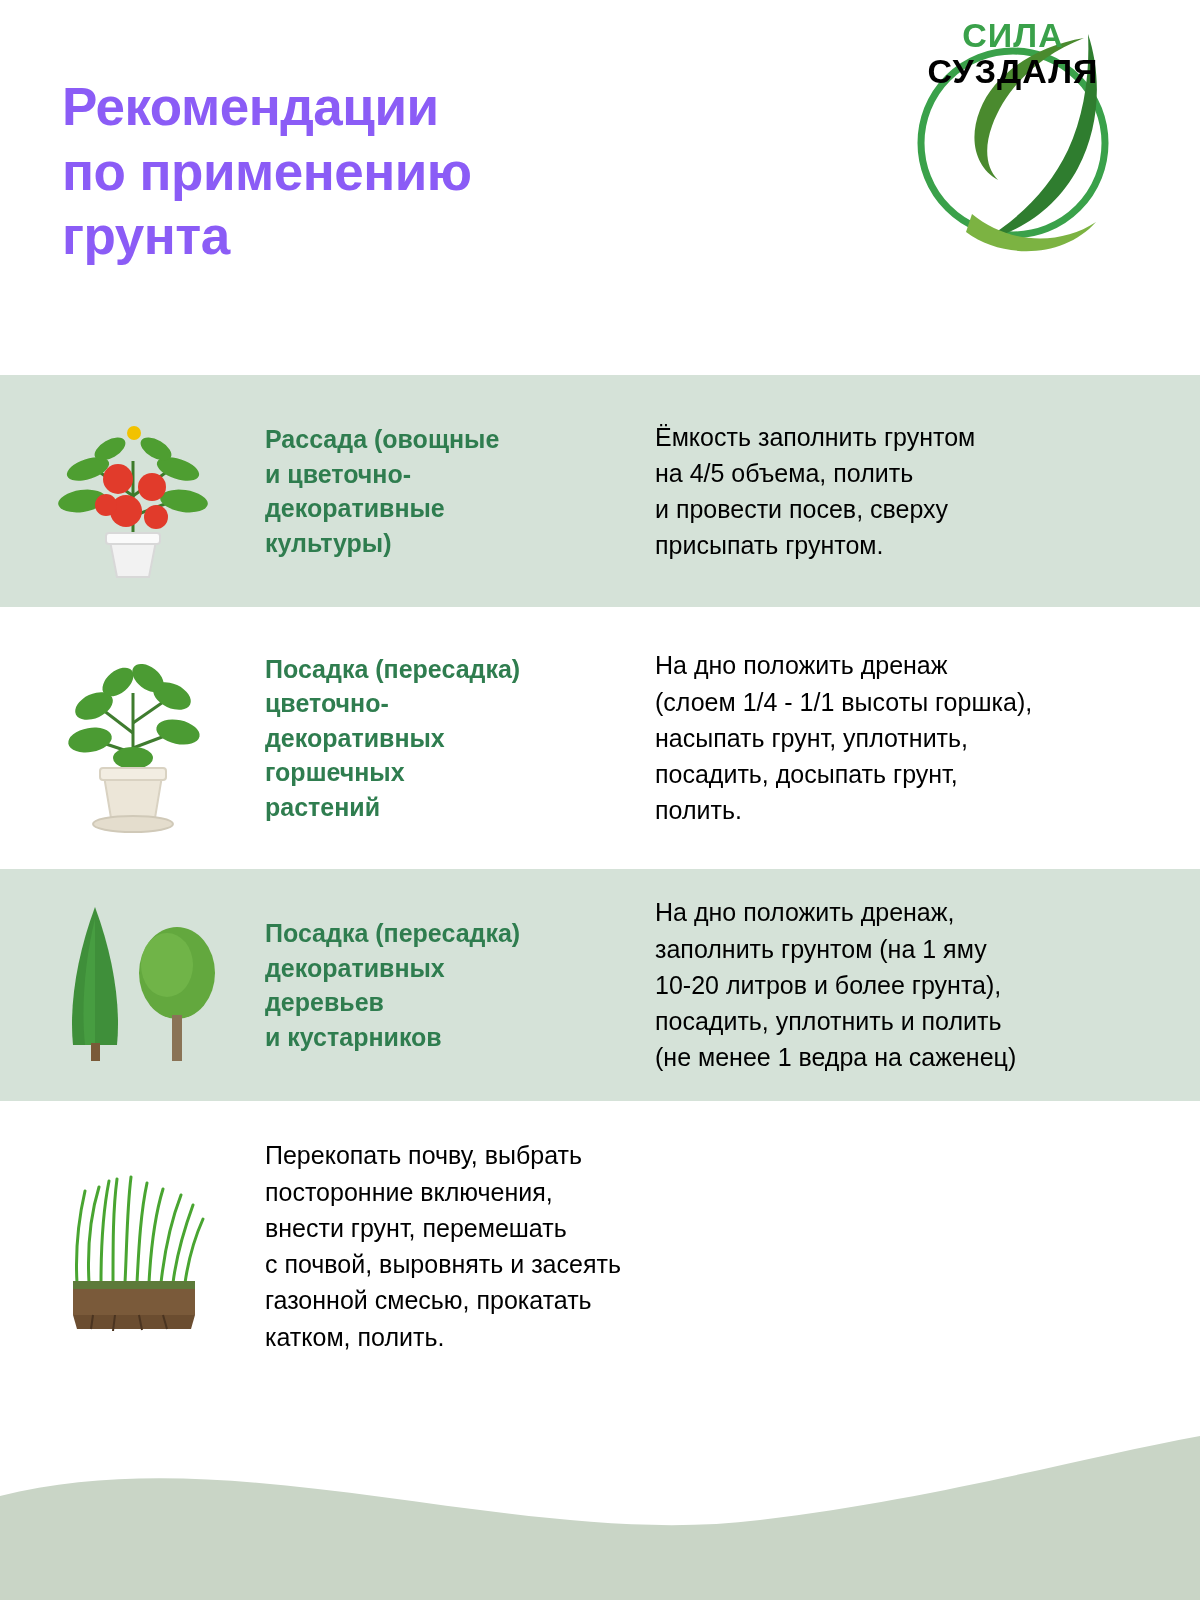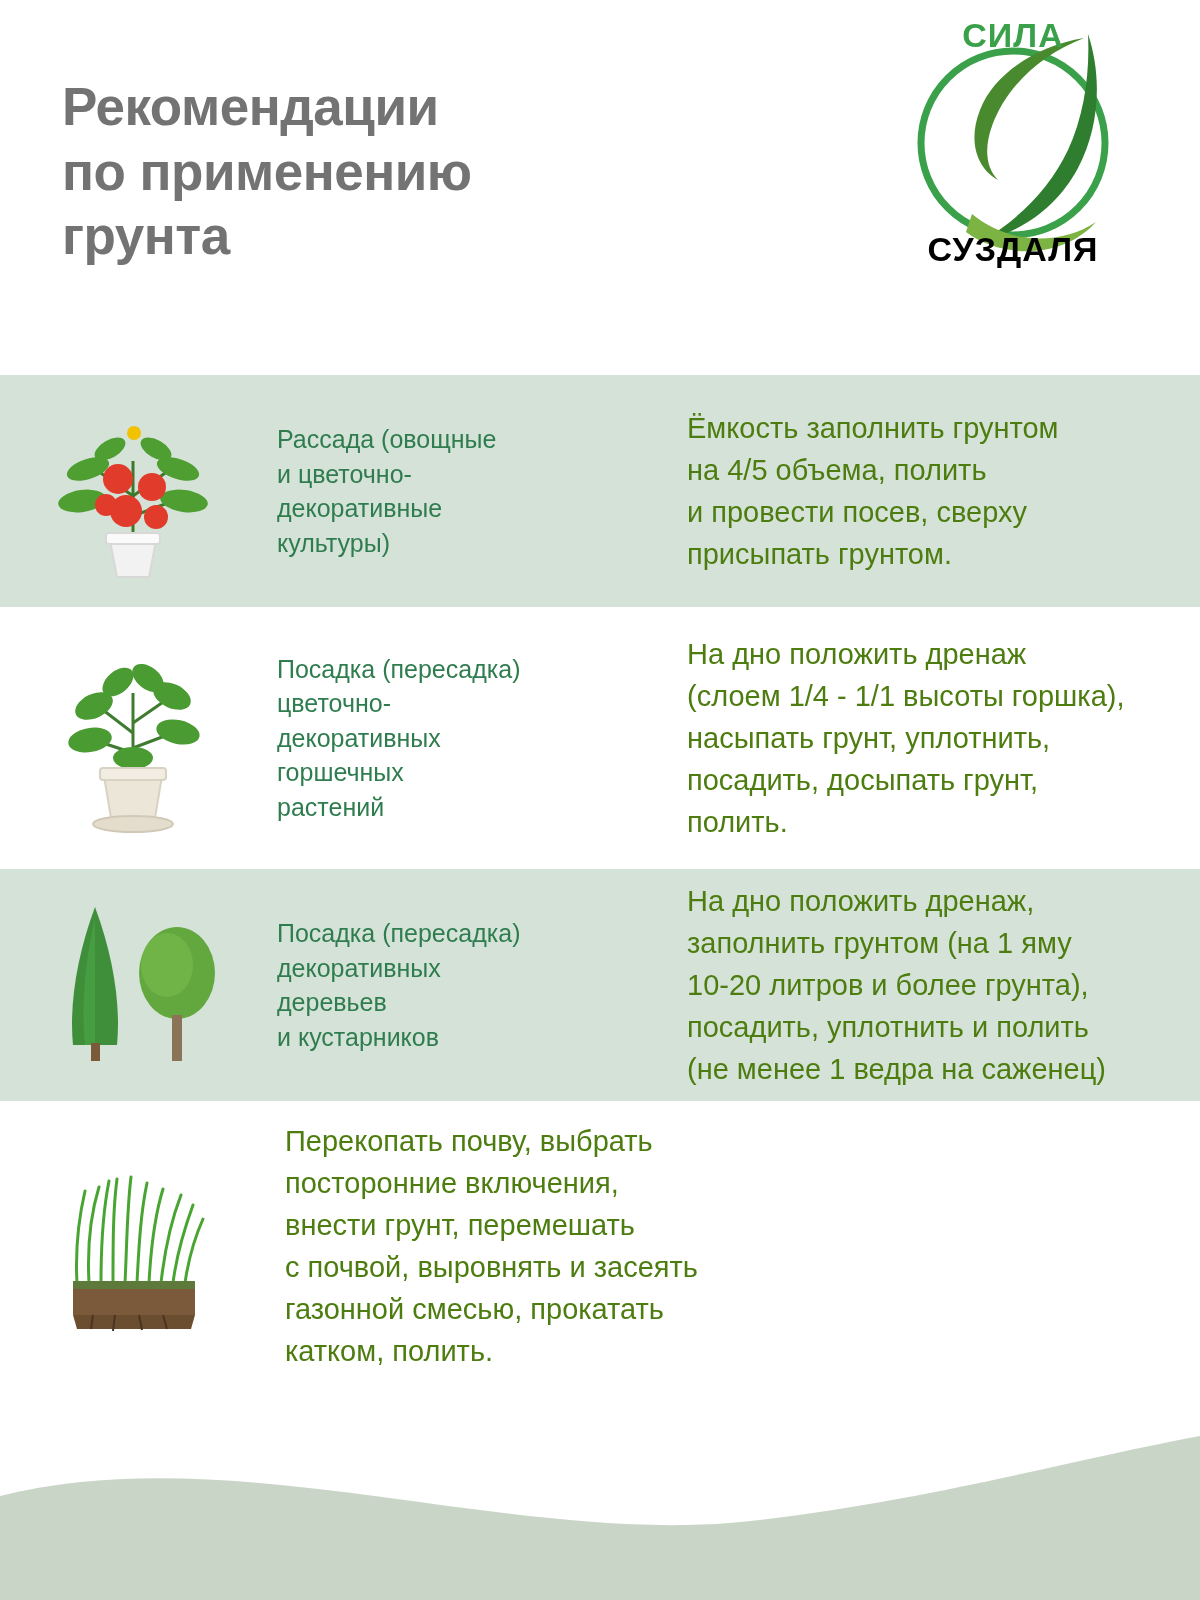--- a/index.html
+++ b/index.html
@@ -19,21 +19,21 @@
   .header {
     position: relative;
     height: 375px;
     box-sizing: border-box;
     padding: 75px 60px 0 62px;
   }
   .page-title {
     font-size: 53px;
     line-height: 1.22;
     font-weight: bold;
-    color: #737373;
+    color: #8b5cf6;
     letter-spacing: -0.5px;
     max-width: 640px;
     white-space: pre-line;
     margin: 0;
   }
 
   
   .logo {
     position: absolute;
     right: 62px;
@@ -44,21 +44,21 @@
   .logo svg { display: block; }
   .logo-text {
     position: absolute;
     left: 0;
     top: 0;
     width: 250px;
     height: 250px;
     display: flex;
     flex-direction: column;
     align-items: center;
-    justify-content: space-between;
+    justify-content: flex-start;
     pointer-events: none;
   }
   .logo-line1 {
     font-size: 34px;
     font-weight: bold;
     color: #3aa14a;
     letter-spacing: 1px;
     line-height: 1.05;
   }
   .logo-line2 {
@@ -86,35 +86,33 @@
     display: flex;
     align-items: center;
     justify-content: center;
     box-sizing: border-box;
   }
   .row-label {
     width: 390px;
     flex: 0 0 390px;
     font-size: 25px;
     line-height: 1.38;
-    font-weight: normal;
+    font-weight: bold;
     color: #2f7d4f;
     white-space: pre-line;
     box-sizing: border-box;
     padding-right: 20px;
-    margin-left: 12px;
   }
   .row-text {
     flex: 1 1 auto;
-    font-size: 29px;
+    font-size: 25px;
     line-height: 1.45;
-    color: #4d7c0f;
+    color: #000000;
     white-space: pre-line;
     box-sizing: border-box;
-    margin-left: 20px;
   }
 
   .r1 { height: 232px; }
   .r2 { height: 262px; }
   .r3 { height: 232px; }
   .r4 { height: 290px; }
 
   
   .fig { position: relative; }
 

